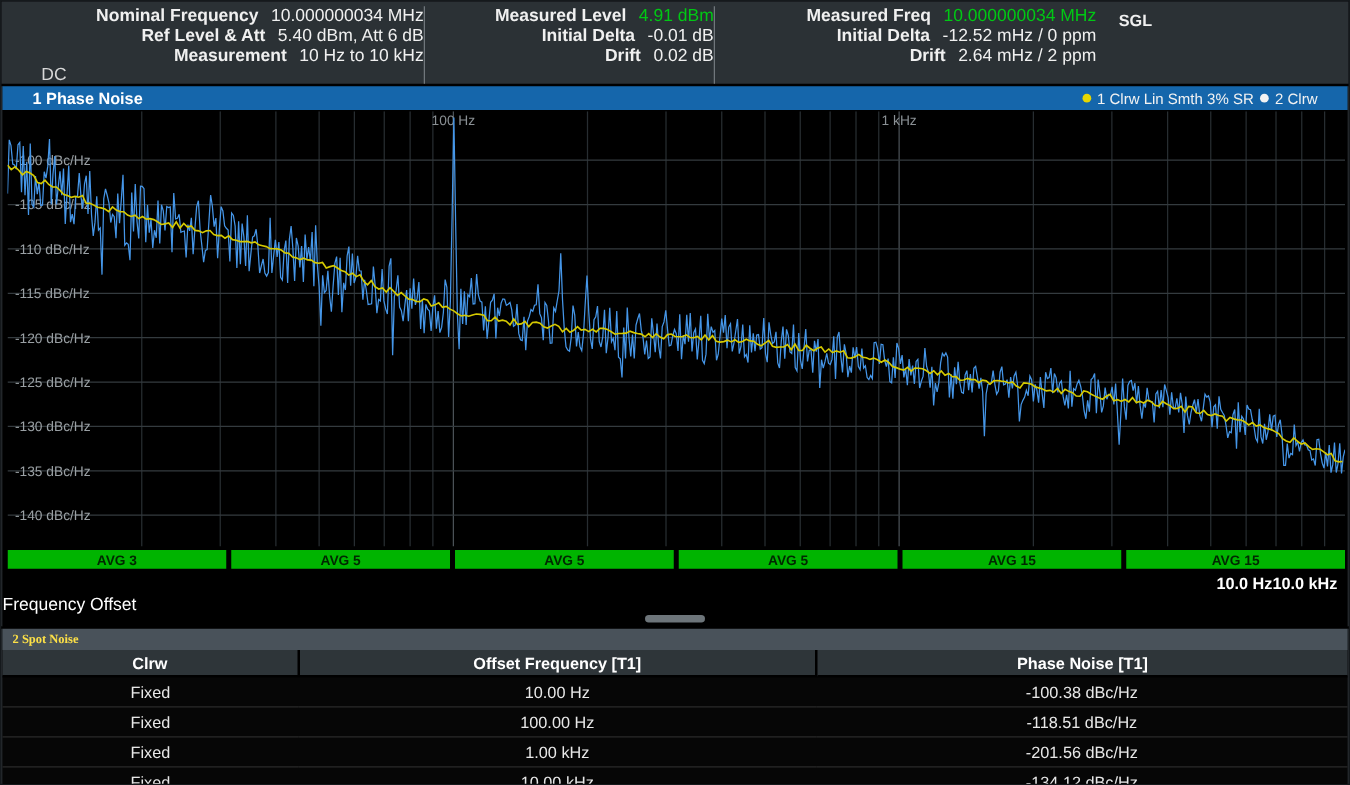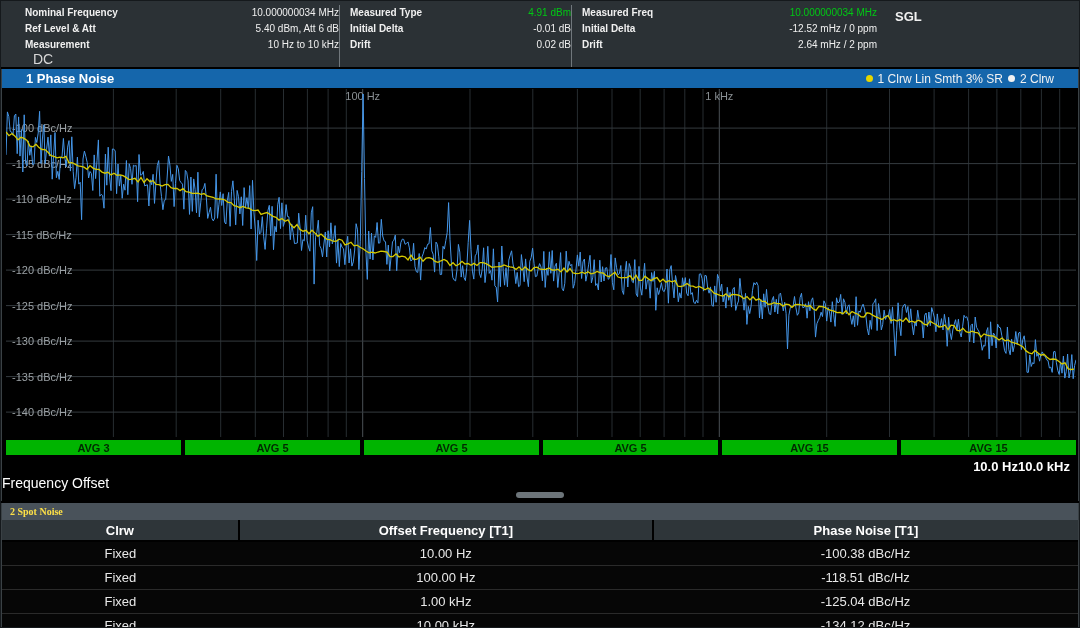--- a/index.html
+++ b/index.html
@@ -5,21 +5,21 @@
   html,body{margin:0;padding:0;background:#000;}
   body{font-family:"Liberation Sans","DejaVu Sans",sans-serif;}
   .screen{width:1080px;height:628px;background:#000;overflow:hidden;box-sizing:border-box;border:1px solid #15191c;}
 
   
   .hdr{display:flex;background:#2b3135;color:#f0f0f0;height:68px;box-sizing:border-box;padding:4px 0 0 0;border-bottom:2px solid #000;}
   .hdr-col{display:flex;flex-direction:column;gap:1px;}
   .hdr-col1{width:338px;padding-left:24px;box-sizing:border-box;}
   .hdr-col2{width:232px;padding-left:10px;box-sizing:border-box;border-left:1px solid #70777c;}
   .hdr-col3{width:306px;padding-left:10px;box-sizing:border-box;border-left:1px solid #70777c;}
-  .hdr-row{display:flex;justify-content:space-between;font-size:10px;line-height:15px;}
+  .hdr-row{display:flex;justify-content:flex-end;font-size:14px;line-height:15px;}
   .hl{font-weight:bold;white-space:nowrap;margin-right:10px;}
   .hv{white-space:nowrap;text-align:right;}
   .green{color:#00c814;}
   .hdr-dc{font-size:14px;line-height:12px;margin-left:8px;color:#d8d8d8;}
   .hdr-sgl{font-weight:bold;font-size:13px;padding:4px 0 0 18px;}
 
   
   .pn-window{border-left:1px solid #3a4145;border-right:1px solid #3a4145;}
   .titlebar{height:19px;background:#1566ab;color:#fff;display:flex;justify-content:space-between;align-items:center;padding:0 24px;font-size:13px;}
   .tb-title{font-weight:bold;}
@@ -59,21 +59,21 @@
           <span class="hv">5.40 dBm, Att 6 dB</span>
         </div>
       <div class="hdr-row">
           <span class="hl">Measurement</span>
           <span class="hv">10 Hz to 10 kHz</span>
         </div>
       <div class="hdr-dc">DC</div>
     </div>
     <div class="hdr-col hdr-col2">
       <div class="hdr-row">
-          <span class="hl">Measured Type</span>
+          <span class="hl">Measured Level</span>
           <span class="hv green">4.91 dBm</span>
         </div>
       <div class="hdr-row">
           <span class="hl">Initial Delta</span>
           <span class="hv">-0.01 dB</span>
         </div>
       <div class="hdr-row">
           <span class="hl">Drift</span>
           <span class="hv">0.02 dB</span>
         </div>
@@ -201,21 +201,21 @@
           <td>-100.38 dBc/Hz</td>
         </tr>
         <tr>
           <td>Fixed</td>
           <td>100.00 Hz</td>
           <td>-118.51 dBc/Hz</td>
         </tr>
         <tr>
           <td>Fixed</td>
           <td>1.00 kHz</td>
-          <td>-125.04 dBc/Hz</td>
+          <td>-201.56 dBc/Hz</td>
         </tr>
         <tr>
           <td>Fixed</td>
           <td>10.00 kHz</td>
           <td>-134.12 dBc/Hz</td>
         </tr>
       </tbody>
     </table>
   </section>
 </div>

